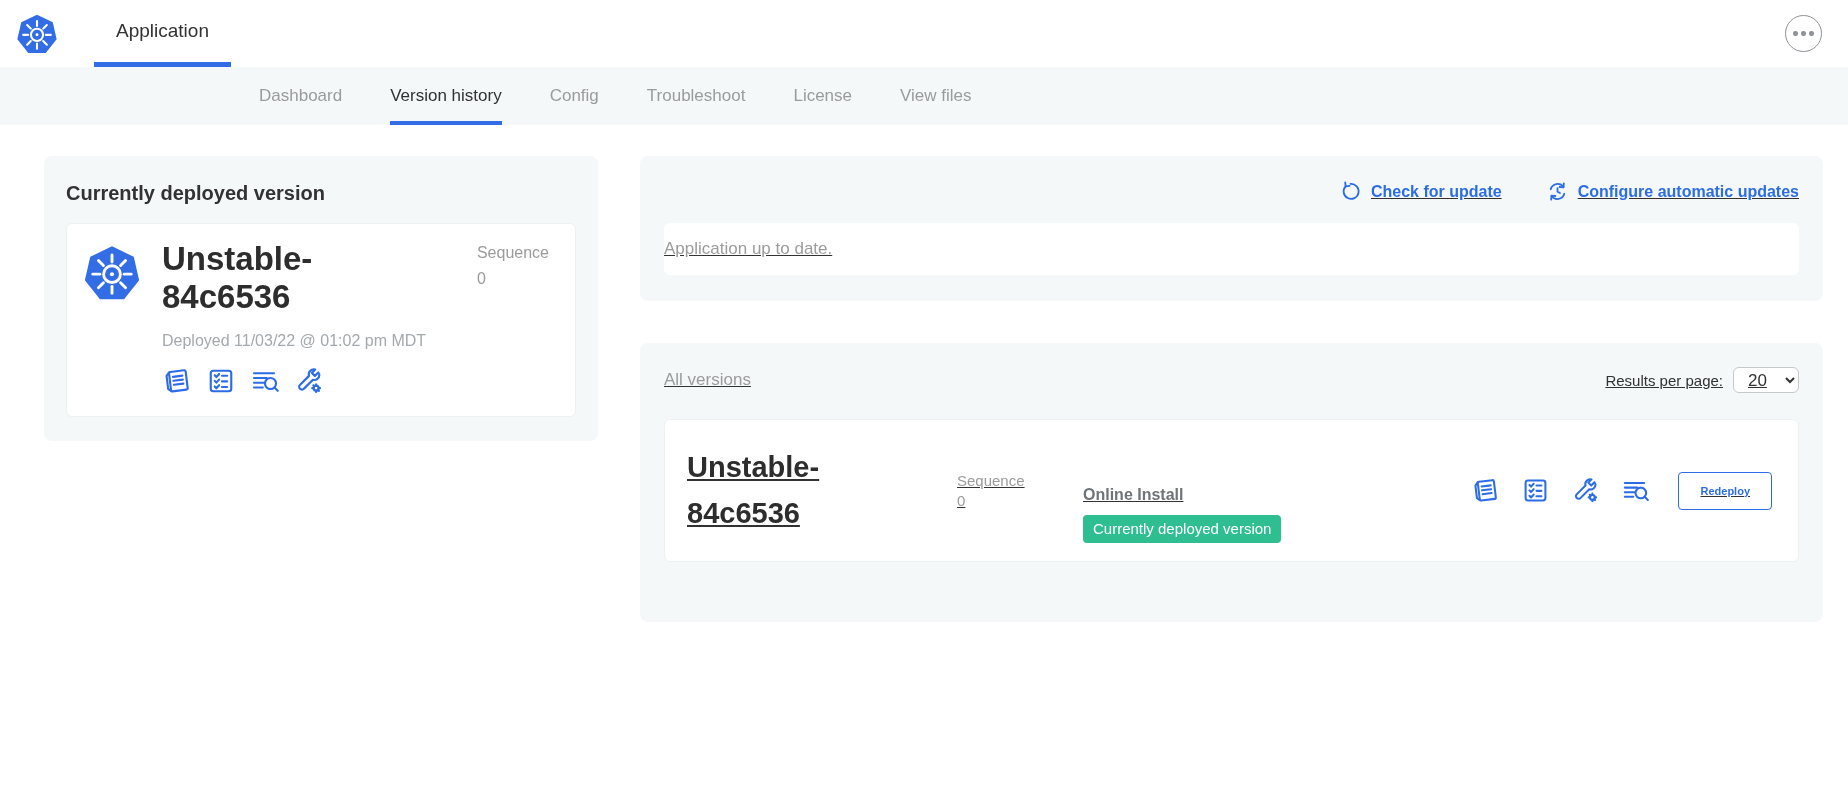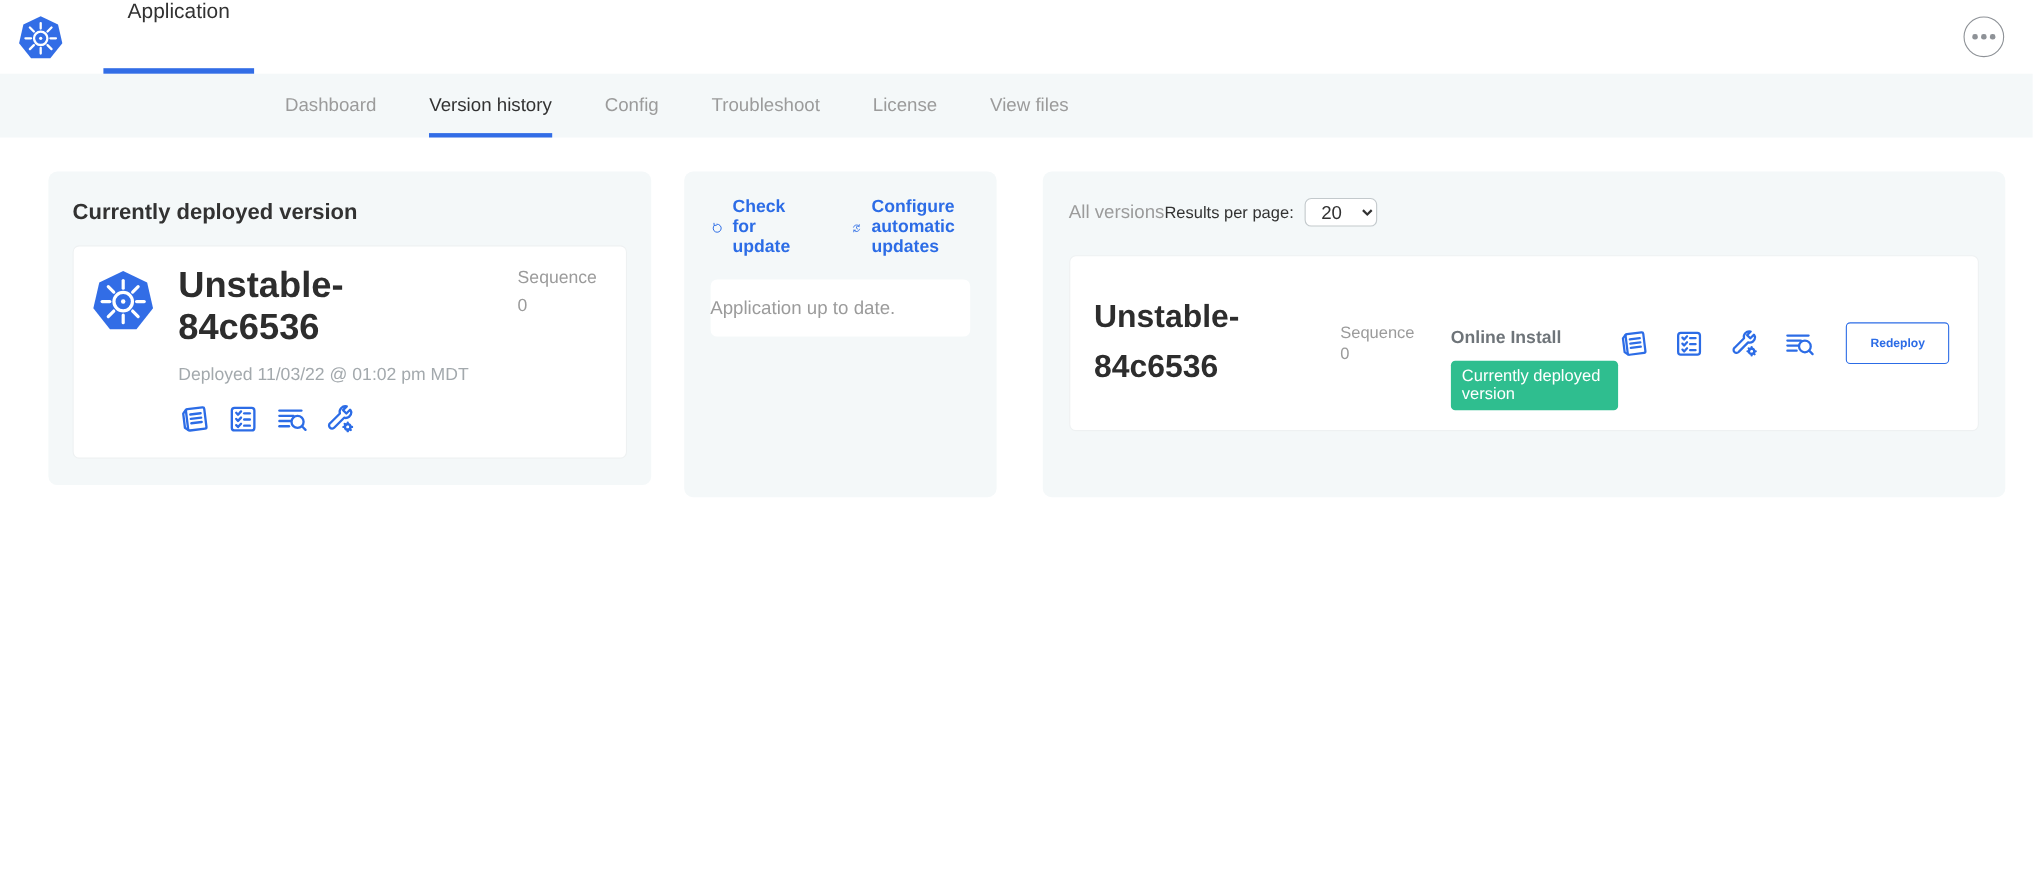--- a/index.html
+++ b/index.html
@@ -15,22 +15,22 @@
     display: flex;
     align-items: stretch;
     padding: 0 26px 0 16px;
     background: #fff;
   }
   .logo-wrap { display: flex; align-items: center; }
   .logo-wrap svg { width: 42px; height: 42px; display: block; }
   .app-tab {
     margin-left: 36px;
     display: flex;
-    align-items: flex-start;
-    padding: 0 22px;
+    align-items: center;
+    padding: 13px 22px;
     font-size: 19px;
     color: #323232;
     border-bottom: 5px solid #326de6;
     cursor: pointer;
   }
   .header-spacer { flex: 1; }
   .overflow-btn {
     align-self: center;
     width: 37px; height: 37px;
     border-radius: 50%;
@@ -63,21 +63,21 @@
   }
   .nav-tab.active {
     color: #323232;
     border-bottom-color: #326de6;
   }
   
   .main {
     display: flex;
     align-items: flex-start;
     padding: 31px 25px 0 44px;
-    gap: 30px;
+    gap: 42px;
   }
   .panel {
     background: #f4f8f9;
     border-radius: 8px;
   }
   
   .cv-panel { width: 554px; padding: 26px 22px 24px; }
   .cv-title { font-size: 20px; font-weight: bold; color: #323232; }
   .cv-card {
     margin-top: 18px;
@@ -97,38 +97,38 @@
     word-break: break-word;
     color: #2d2d2d;
   }
   .seq-block { margin-left: auto; padding-right: 10px; color: #9b9b9b; font-size: 16px; line-height: 1.6; }
   .cv-body { margin-left: 79px; }
   .deployed-at { margin-top: 16px; color: #a3a9ad; font-size: 16px; }
   .icon-row { display: flex; align-items: center; gap: 14px; margin-top: 16px; }
   .icon-btn { display: inline-flex; cursor: pointer; }
   .icon-btn svg { width: 30px; height: 30px; display: block; stroke: #2c6ce6; fill: none; stroke-width: 1.7; stroke-linecap: round; stroke-linejoin: round; }
   
-  .right-col { flex: 1; display: flex; flex-direction: row; gap: 42px; }
+  .right-col { flex: 1; display: flex; flex-direction: column; gap: 42px; text-decoration: underline; }
   .updates-panel { padding: 24px 24px 26px; }
   .links-row { display: flex; justify-content: flex-end; align-items: center; gap: 44px; margin-bottom: 20px; }
   .link {
     display: flex; align-items: center; gap: 9px;
     color: #2c6ce6; font-size: 16px; font-weight: 600;
     cursor: pointer;
   }
   .link svg { width: 23px; height: 23px; stroke: #2c6ce6; fill: none; stroke-width: 1.9; stroke-linecap: round; stroke-linejoin: round; }
   .status-banner {
     height: 52px;
     background: #fff;
     border-radius: 6px;
     display: flex; align-items: center; 
     color: #9b9b9b; font-size: 17px;
   }
   .versions-panel { padding: 24px 24px 60px; }
-  .versions-head { display: flex; align-items: center; }
+  .versions-head { display: flex; align-items: center; justify-content: space-between; }
   .versions-title { color: #9b9b9b; font-size: 17px; }
   .rpp { display: flex; align-items: center; gap: 10px; }
   .rpp-label { font-size: 15px; color: #323232; }
   .rpp select {
     font-family: "Liberation Sans", sans-serif;
     font-size: 17px; color: #323232;
     width: 66px; height: 26px;
     padding: 0 6px 0 10px;
     border: 1px solid #c3c9cc;
     border-radius: 6px;

